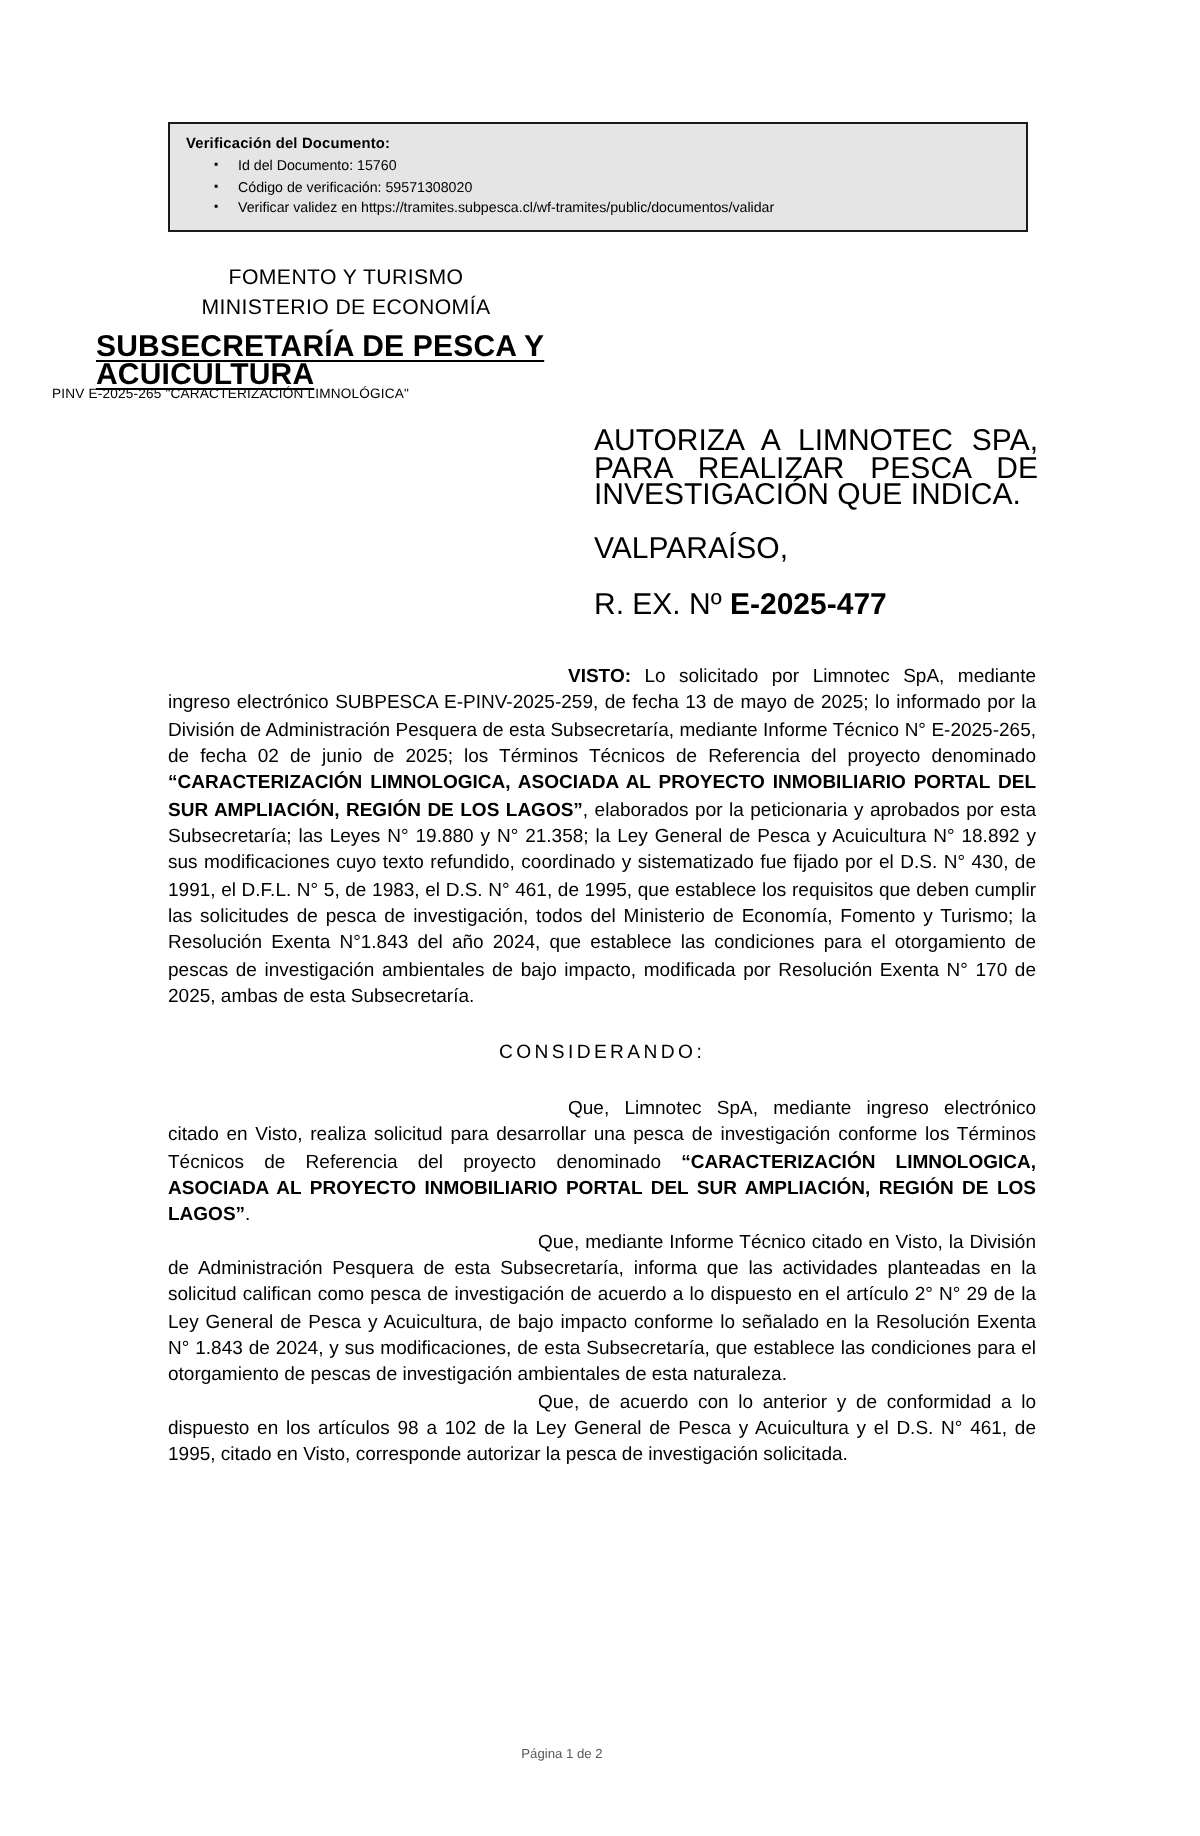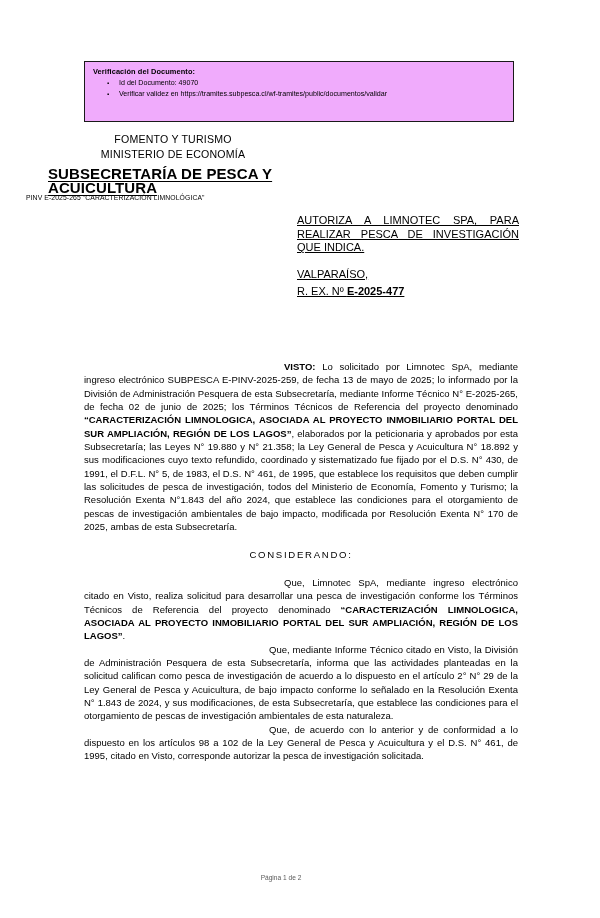--- a/index.html
+++ b/index.html
@@ -17,22 +17,22 @@
   }
 
   
   .verif-box {
     position: absolute;
     left: 84px;
     top: 61px;
     width: 430px;
     box-sizing: border-box;
     border: 1.3px solid #1a1a1a;
-    padding: 5px 6px 22px 8px;
-    background: #f0abfc;
+    padding: 5px 6px 5px 8px;
+    background: #e5e5e5;
   }
   .verif-title {
     font-size: 7.4px;
     font-weight: bold;
     letter-spacing: 0.1px;
     margin-bottom: 2px;
     white-space: nowrap;
   }
   .verif-list {
     margin: 0;
@@ -87,44 +87,43 @@
     letter-spacing: 0.1px;
     white-space: nowrap;
   }
 
   
   .title-block {
     position: absolute;
     left: 297px;
     top: 214px;
     width: 222px;
-    font-size: 11px;
+    font-size: 15px;
     line-height: 13.6px;
-    text-decoration: underline;
   }
   .title-block .subject {
     text-align: justify;
     text-align-last: left;
   }
   .title-block .city {
     margin-top: 13px;
   }
   .title-block .resol {
-    margin-top: 4px;
+    margin-top: 15px;
   }
   .title-block .fecha {
     margin-top: 13px;
   }
   .title-block b { font-weight: bold; }
 
   
   .body {
     position: absolute;
     left: 84px;
-    top: 360px;
+    top: 332px;
     width: 434px;
     font-size: 9.5px;
     line-height: 13.35px;
   }
   .para {
     text-align: justify;
     text-align-last: left;
     margin: 0 0 0 0;
   }
   .para .indent {
@@ -158,21 +157,25 @@
   }
 </style>
 </head>
 <body>
 
 <div class="verif-box">
   <div class="verif-title">Verificación del Documento:</div>
   <ul class="verif-list">
     <li>
       <span class="bullet">▪</span>
-      <span>Id del Documento: 49070</span>
+      <span>Id del Documento: 15760</span>
+    </li>
+    <li>
+      <span class="bullet">▪</span>
+      <span>Código de verificación: 59571308020</span>
     </li>
     <li>
       <span class="bullet">▪</span>
       <span>Verificar validez en https://tramites.subpesca.cl/wf-tramites/public/documentos/validar</span>
     </li>
   </ul>
 </div>
 
 <div class="ministry">
   <div>FOMENTO Y TURISMO</div>

